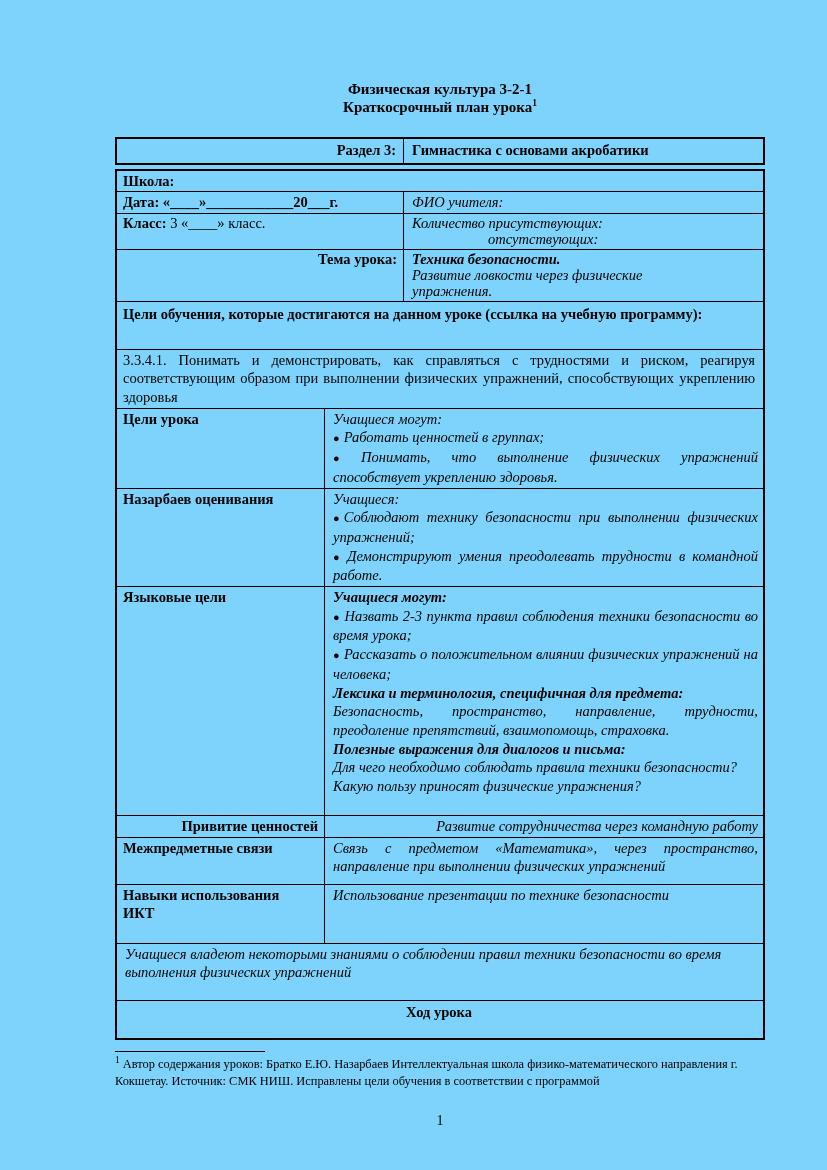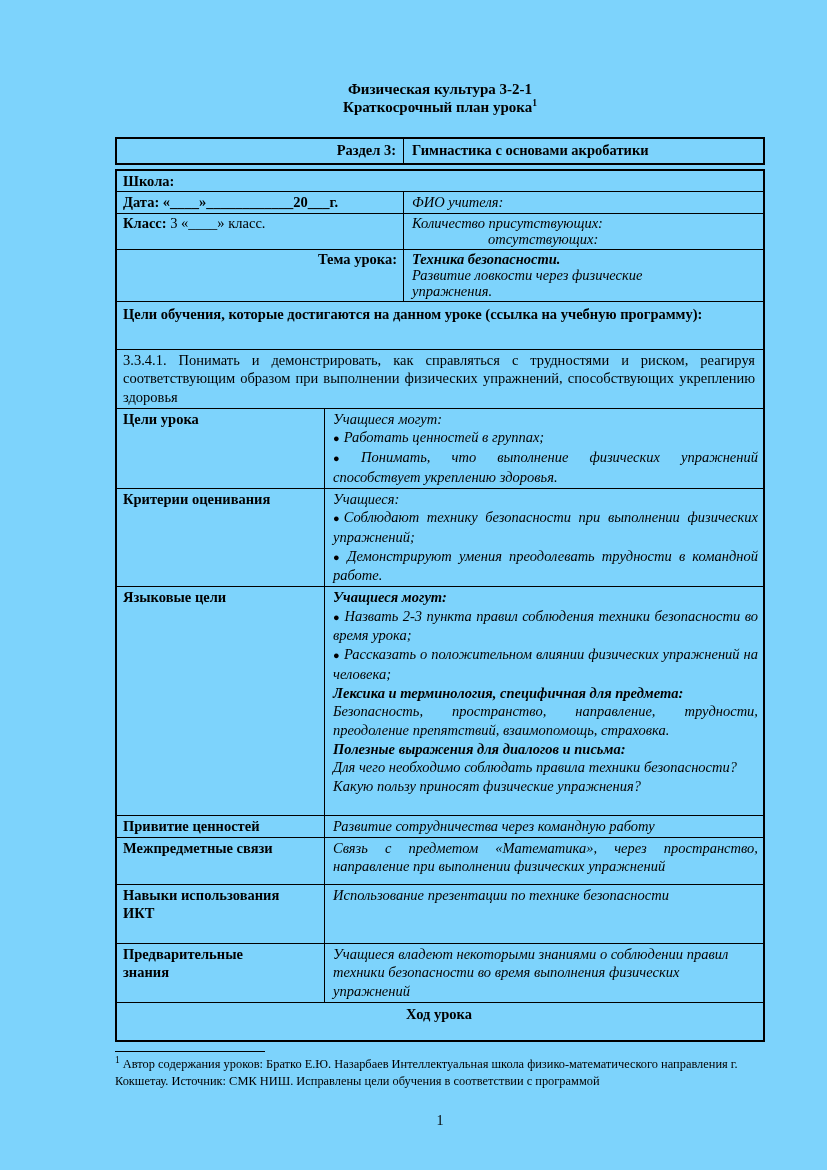--- a/index.html
+++ b/index.html
@@ -32,21 +32,21 @@
 
   .r-school { min-height:17px; }
   .r-date { min-height:20px; }
   .r-class { min-height:34px; }
   .r-theme { min-height:49px; }
   .r-objhdr { min-height:48px; }
   .r-objtxt { min-height:55px; }
   .r-goals { min-height:78px; }
   .r-crit { min-height:94px; }
   .r-lang { min-height:229px; }
-  .r-values { min-height:19px; }
+  .r-values { min-height:19px;text-align:right; }
   .r-cross { min-height:47px; }
   .r-ict { min-height:59px; }
   .r-prior { min-height:57px; }
   .r-course { min-height:38px; }
 
   .indent2 { margin-left:76px; }
   .theme-wrap { max-width:245px; }
   .blt { font-size:11px; margin-right:4px; }
   .blt.nsp { margin-right:0; }
   .course-hd { text-align:center; font-weight:bold; padding-top:2px; }
@@ -109,21 +109,21 @@
       <div class="row lo r-goals">
         <div class="cl">Цели урока</div>
         <div class="cr">
           <div>Учащиеся могут:</div>
           <div><span class="blt">●</span><span>Работать ценностей в группах;</span></div>
           <div class="just"><span class="blt">●</span><span>Понимать, что выполнение физических упражнений способствует укреплению здоровья.</span></div>
         </div>
       </div>
 
       <div class="row lo r-crit">
-        <div class="cl">Критерии оценивания</div>
+        <div class="cl">Назарбаев оценивания</div>
         <div class="cr">
           <div>Учащиеся:</div>
           <div class="just"><span class="blt nsp">●</span><span>Соблюдают технику безопасности при выполнении физических упражнений;</span></div>
           <div class="just"><span class="blt">●</span><span>Демонстрируют умения преодолевать трудности в командной работе.</span></div>
         </div>
       </div>
 
       <div class="row lo r-lang">
         <div class="cl">Языковые цели</div>
         <div class="cr">
@@ -150,24 +150,20 @@
 
       <div class="row lo r-ict">
         <div class="cl">
           <div>Навыки использования</div>
           <div>ИКТ</div>
         </div>
         <div class="cr">Использование презентации по технике безопасности</div>
       </div>
 
       <div class="row lo r-prior">
-        <div class="cl">
-          <div>Предварительные</div>
-          <div>знания</div>
-        </div>
         <div class="cr">Учащиеся владеют некоторыми знаниями о соблюдении правил техники безопасности во время выполнения физических упражнений</div>
       </div>
 
       <div class="row r-course">
         <div class="full course-hd">Ход урока</div>
       </div>
 
     </div>
   </div>
 

